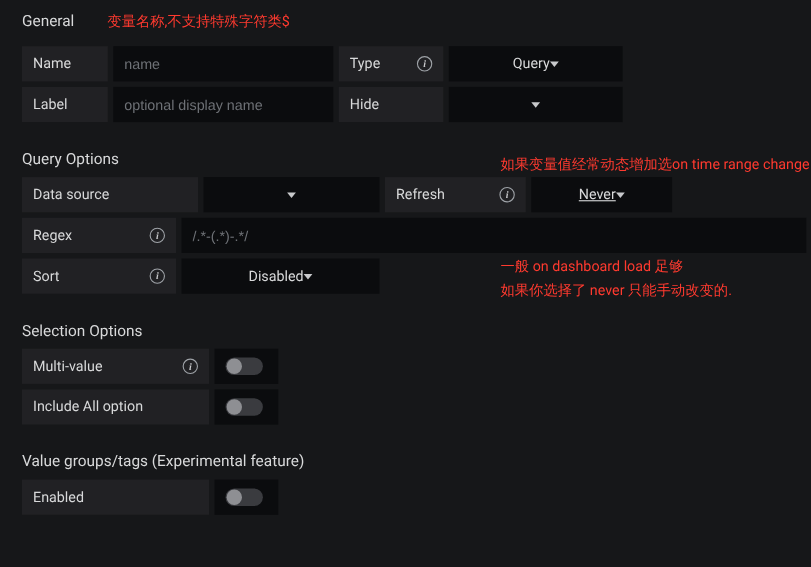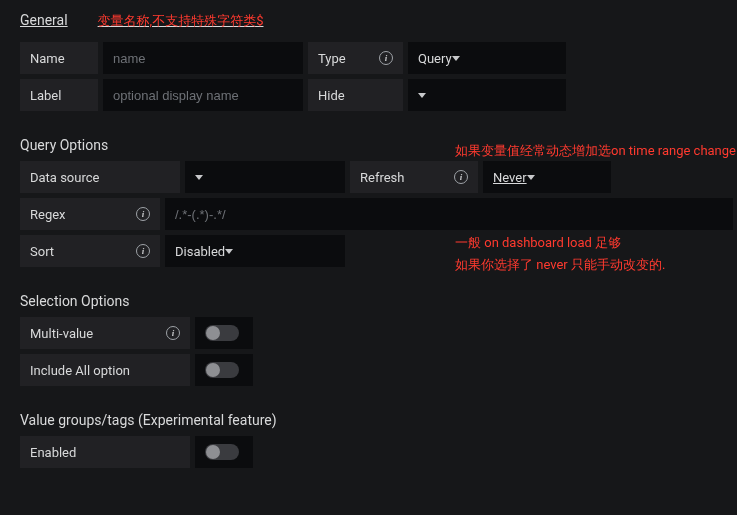--- a/index.html
+++ b/index.html
@@ -12,21 +12,21 @@
     height: 515px;
     overflow: hidden;
     padding: 12px 0 0 20px;
   }
   .section-title {
     color: #d8d9da;
     font-size: 14px;
     font-weight: 400;
     margin: 0 0 6px 0;
   }
-  .section-row-top { display: flex; align-items: baseline; gap: 30px; margin-bottom: 8px; text-decoration: underline; }
+  .section-row-top { display: flex; align-items: baseline; gap: 30px; margin-bottom: 8px; }
   .note-red {
     color: #ff3a2f;
     font-size: 13px;
     line-height: 1.45;
   }
   .rows { display: flex; flex-direction: column; gap: 5px; }
   .row { display: flex; gap: 5px; }
   .cell-label {
     background: #212124;
     height: 32px;
@@ -58,21 +58,21 @@
     padding: 0 10px;
     font-size: 13px;
     outline: none;
   }
   .input::placeholder { color: #6e7176; }
   .select {
     background: #0b0c0e;
     height: 32px;
     display: flex;
     align-items: center;
-    justify-content: flex-start;
+    justify-content: center;
     padding: 0 10px;
     color: #d8d9da;
     font-size: 13px;
     cursor: pointer;
   }
   .caret {
     width: 0; height: 0;
     border-left: 4px solid transparent;
     border-right: 4px solid transparent;
     border-top: 5px solid #c8c9cb;

